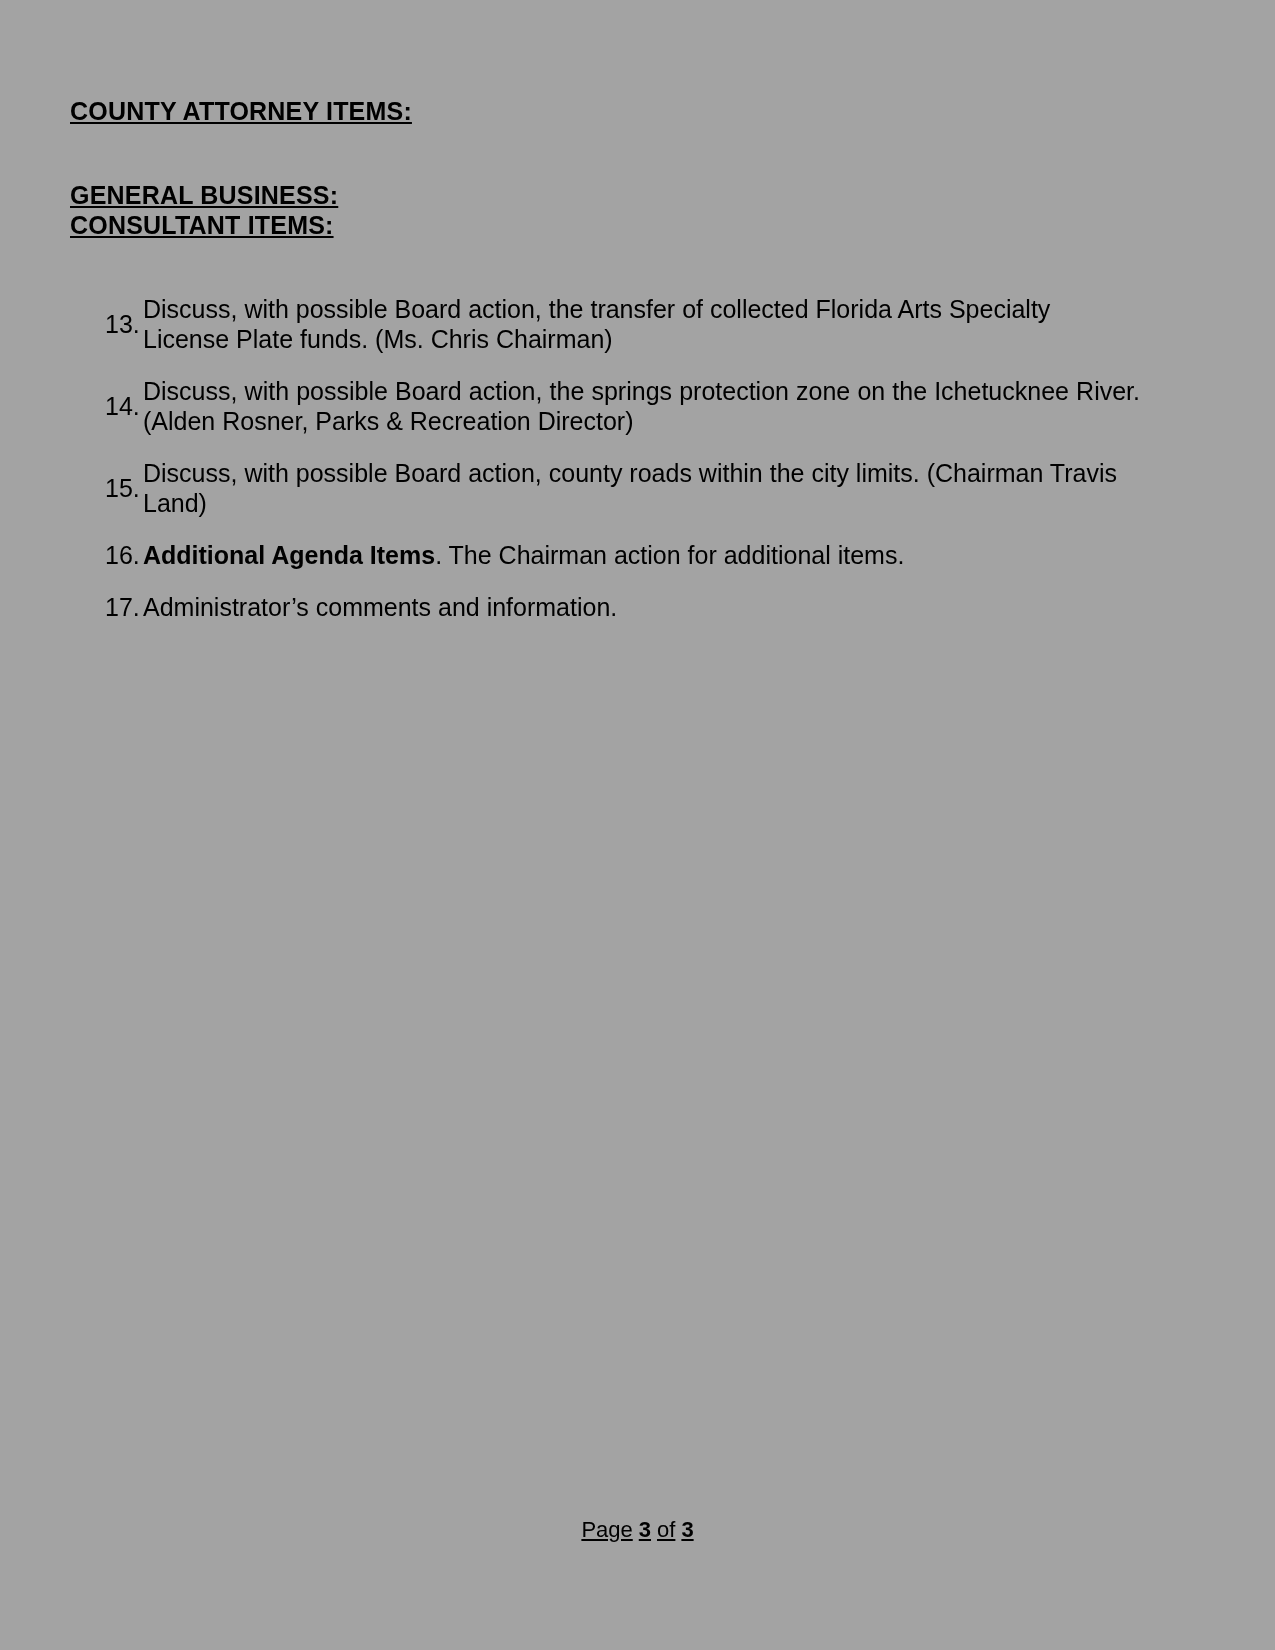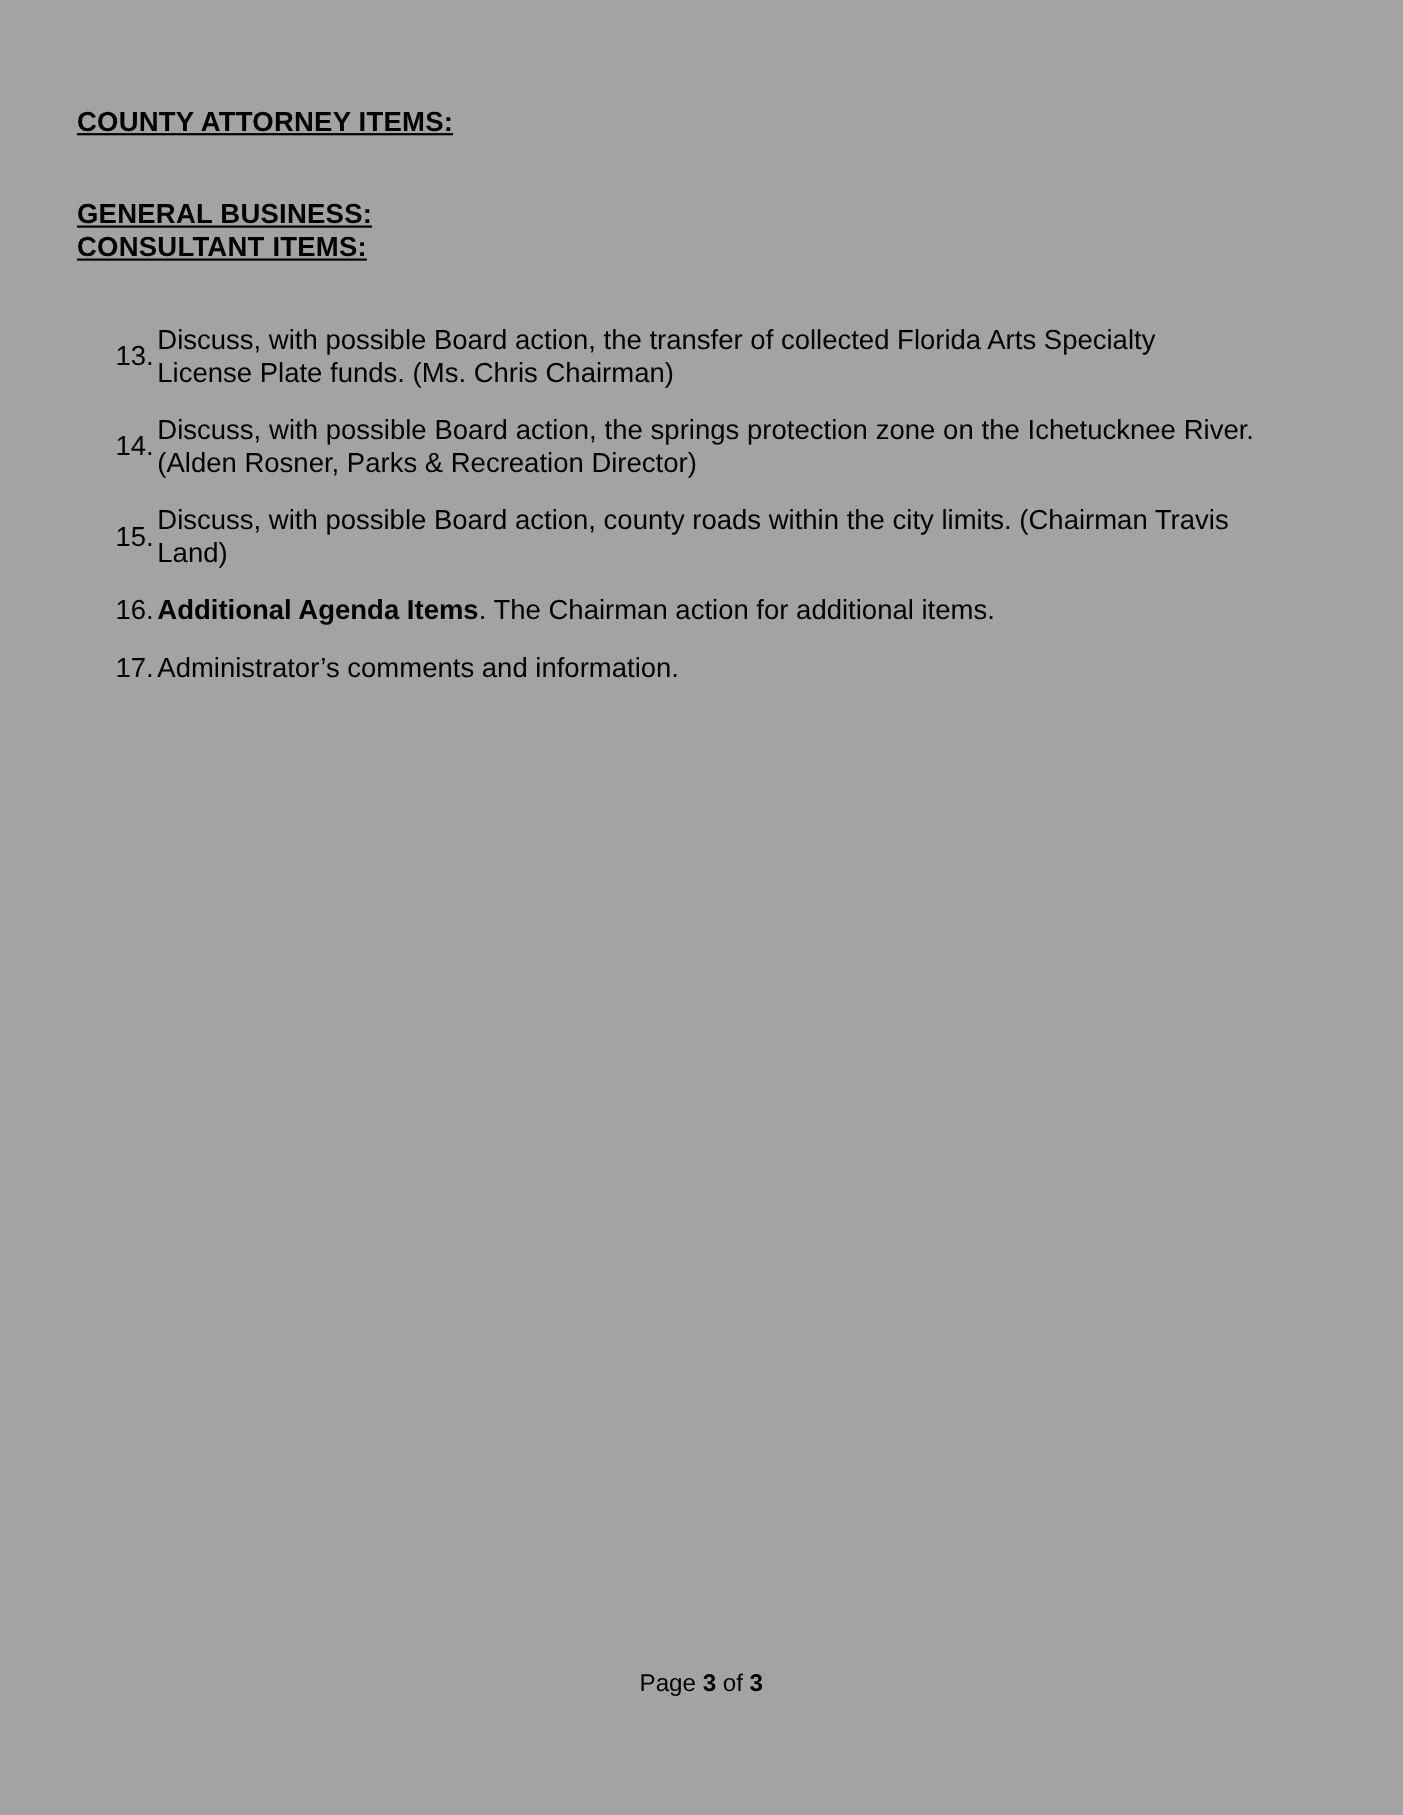--- a/index.html
+++ b/index.html
@@ -61,20 +61,21 @@
     top: 1516px;
     left: 0;
     width: 100%;
     text-align: center;
     font-size: 22px;
     line-height: 28px;
   }
   .footer .inner {
     display: inline-flex;
     gap: 6px;
+    text-decoration: underline;
   }
   .footer .bold {
     font-weight: bold;
   }
 </style>
 </head>
 <body>
 
 <div class="page">
   <div class="content">

